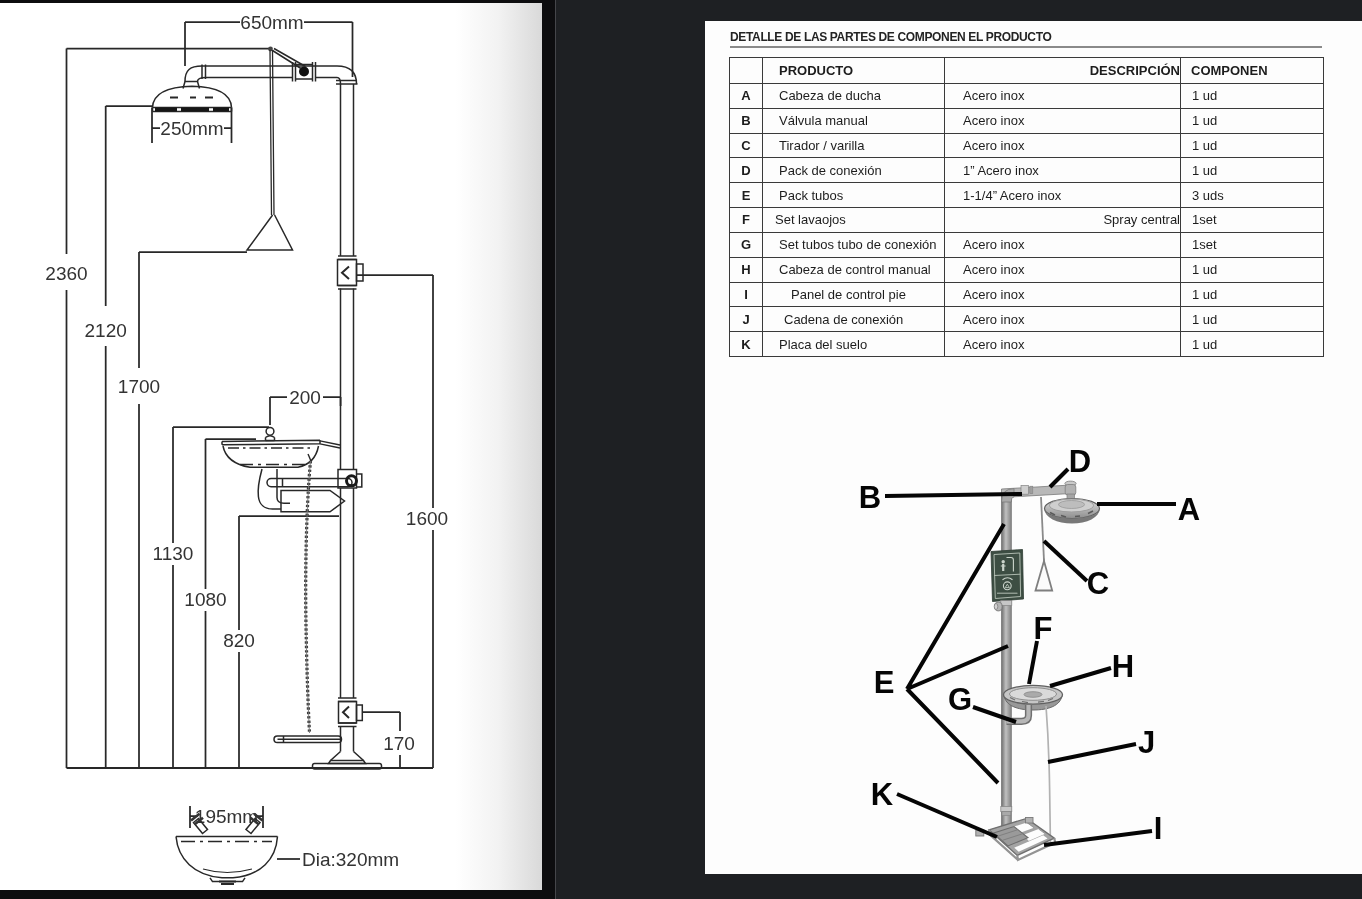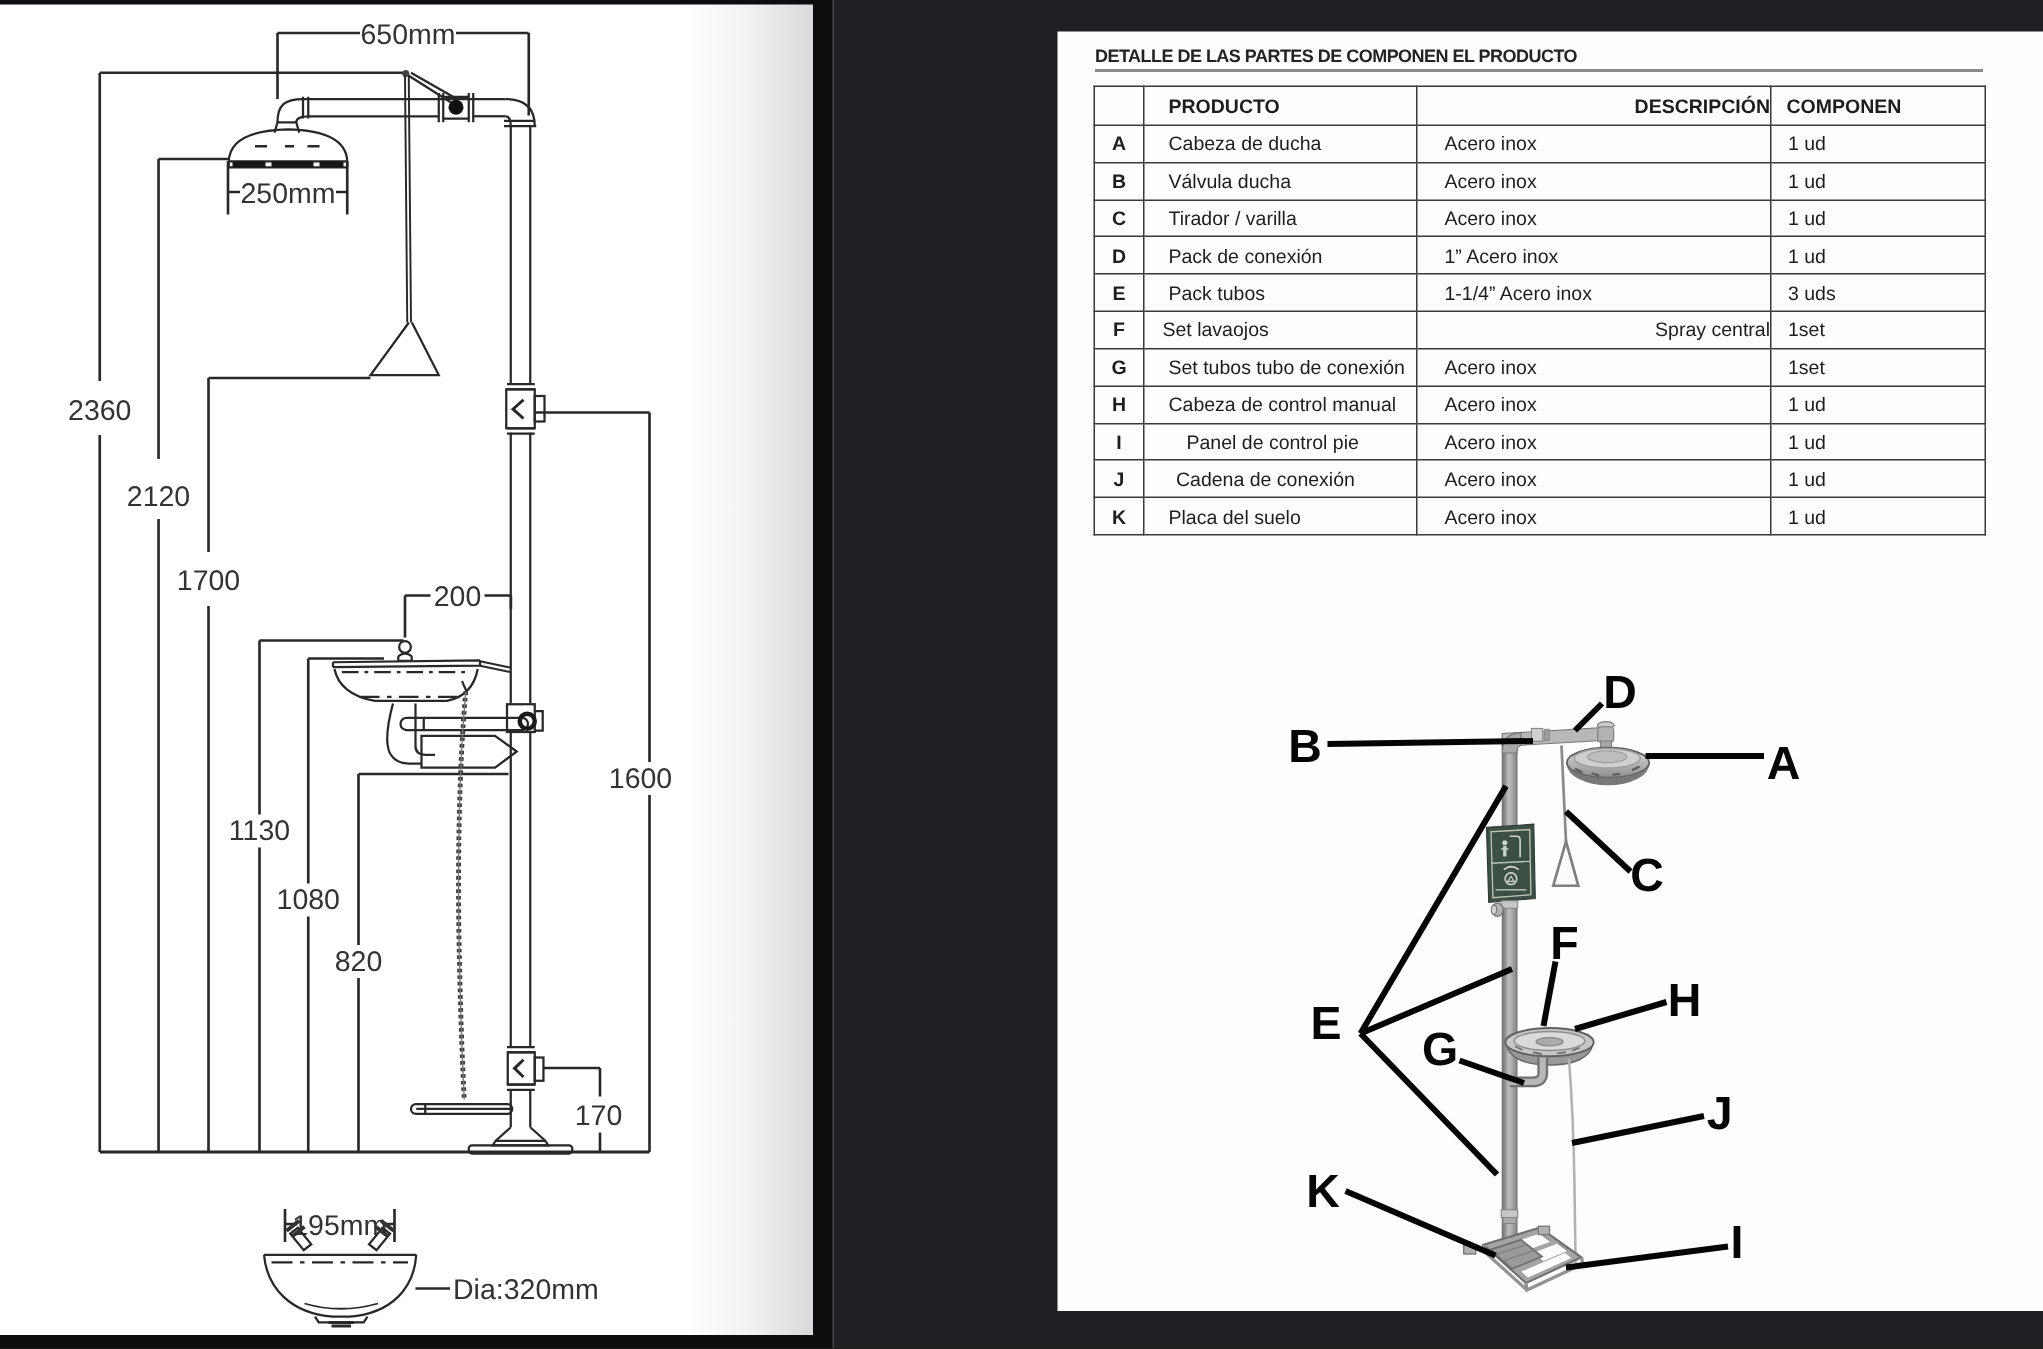--- a/index.html
+++ b/index.html
@@ -42,21 +42,21 @@
     <th style="text-align:left;padding-left:10px;">COMPONEN</th>
   </tr>
   <tr>
         <td style="text-align:center;font-weight:bold;">A</td>
         <td style="padding-left:16px;">Cabeza de ducha</td>
         <td style="padding-left:18px;">Acero inox</td>
         <td style="padding-left:11px;">1 ud</td>
       </tr>
   <tr>
         <td style="text-align:center;font-weight:bold;">B</td>
-        <td style="padding-left:16px;">Válvula ducha</td>
+        <td style="padding-left:16px;">Válvula manual</td>
         <td style="padding-left:18px;">Acero inox</td>
         <td style="padding-left:11px;">1 ud</td>
       </tr>
   <tr>
         <td style="text-align:center;font-weight:bold;">C</td>
         <td style="padding-left:16px;">Tirador / varilla</td>
         <td style="padding-left:18px;">Acero inox</td>
         <td style="padding-left:11px;">1 ud</td>
       </tr>
   <tr>

